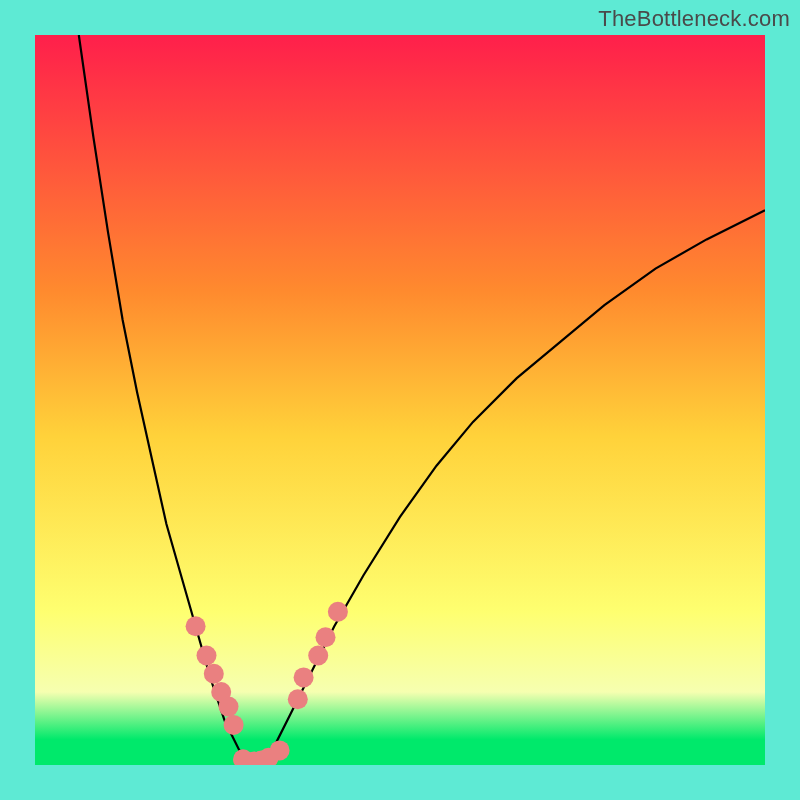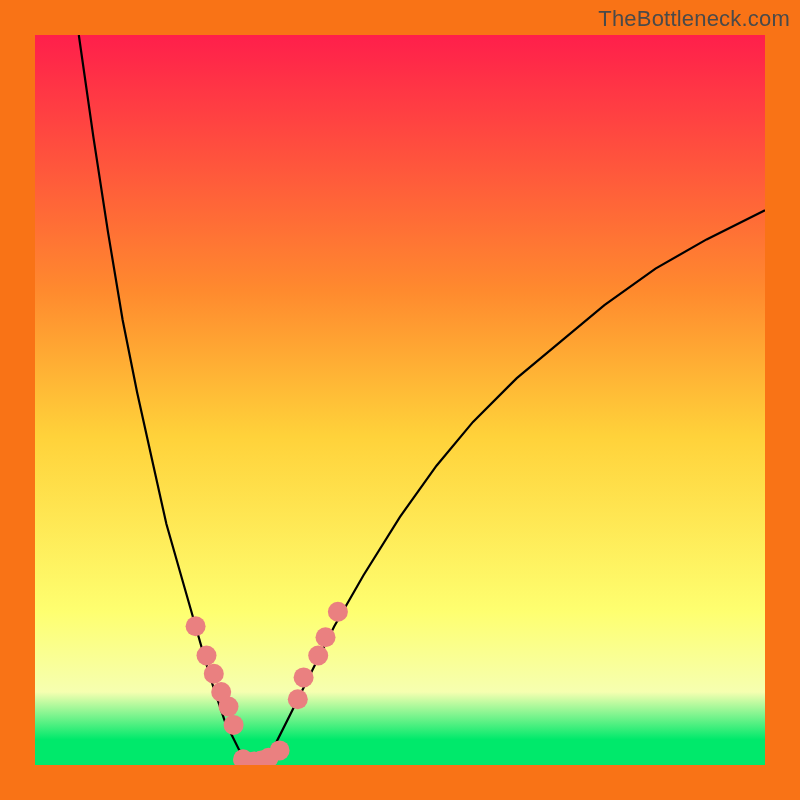--- a/index.html
+++ b/index.html
@@ -7,21 +7,21 @@
     padding: 0;
     width: 800px;
     height: 800px;
     overflow: hidden;
     background: #000;
     font-family: Arial, Helvetica, sans-serif;
   }
   .frame {
     position: absolute;
     inset: 0;
-    background: #f97316;
+    background: #5eead4;
     padding-left: 12px;
   }
   .plot-area {
     position: absolute;
     left: 35px;
     top: 35px;
     width: 730px;
     height: 730px;
     overflow: hidden;
   }

